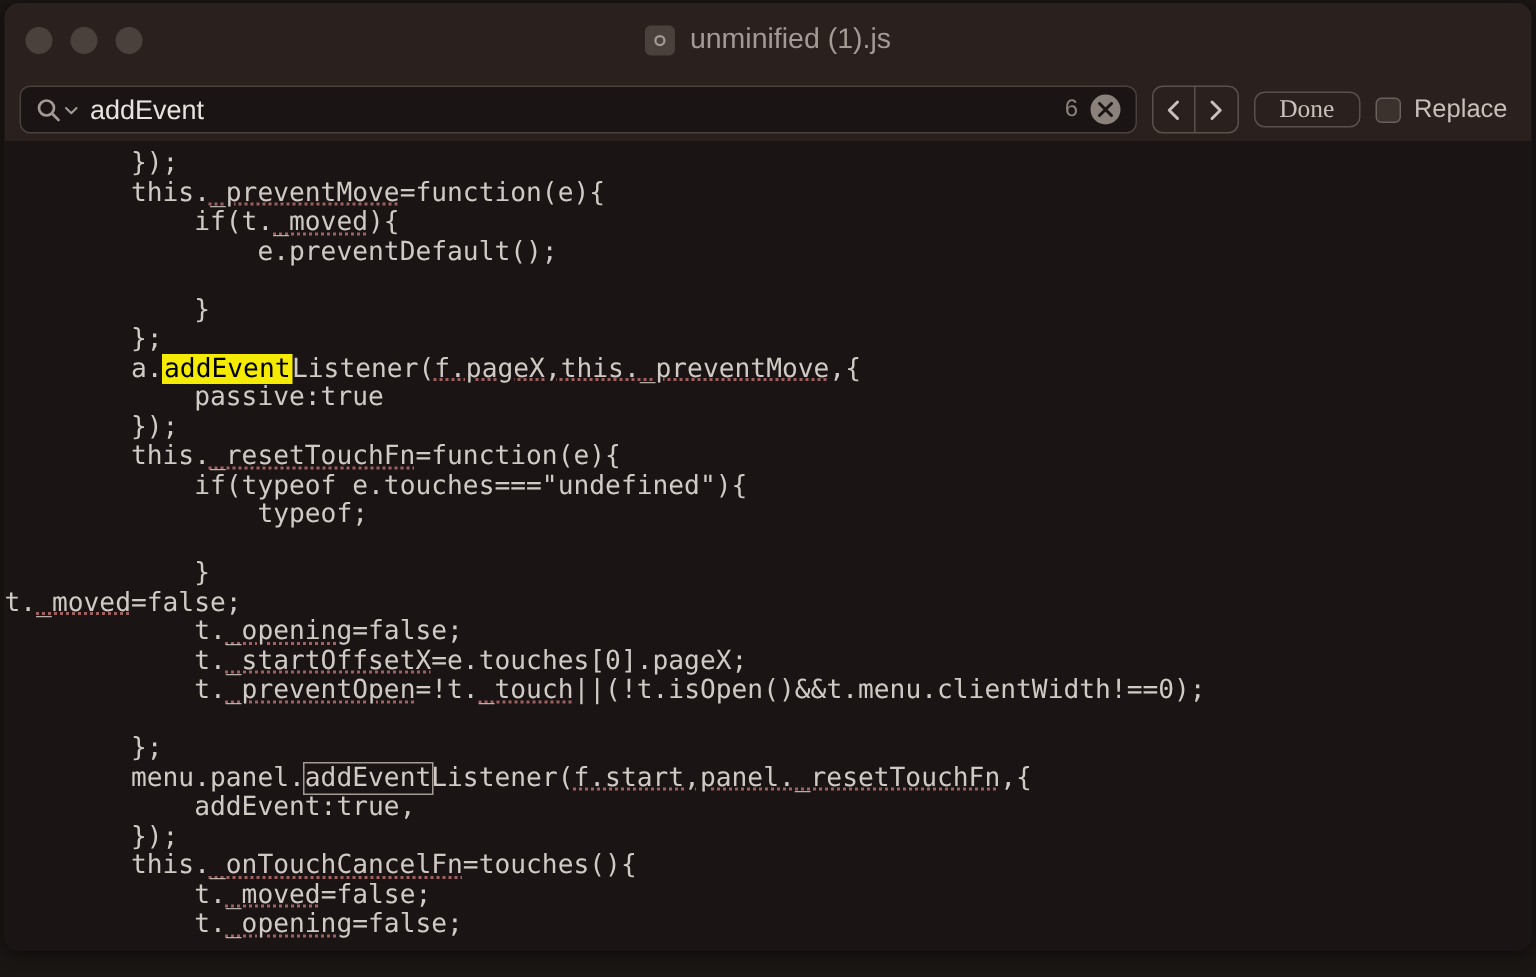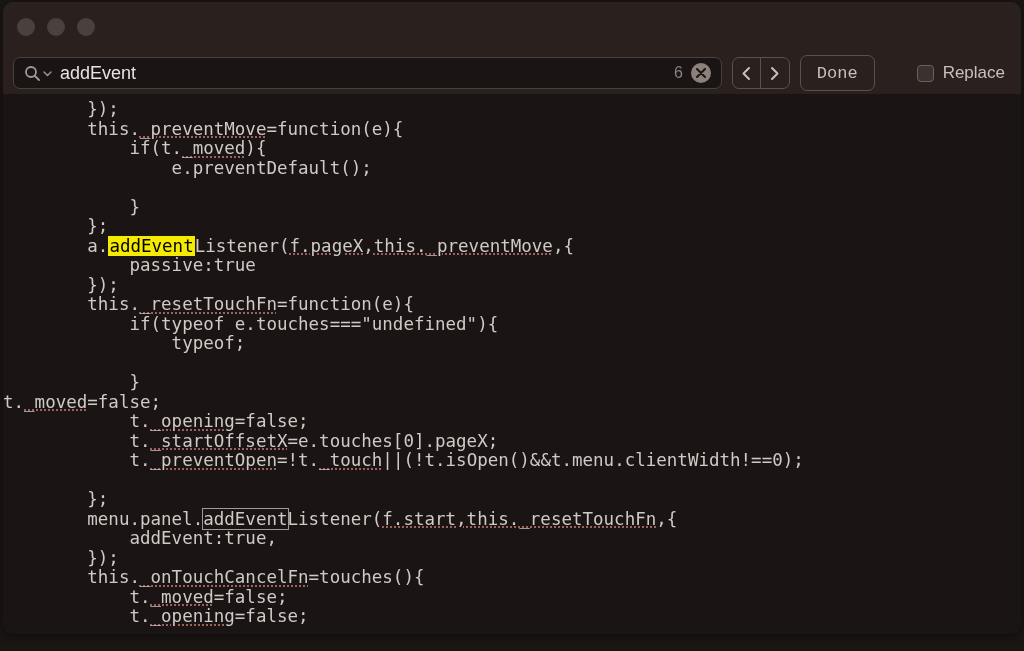--- a/index.html
+++ b/index.html
@@ -130,38 +130,37 @@
     .nav-btn {
       width: 28px;
       display: flex;
       align-items: center;
       justify-content: center;
       color: #c8c0ba;
       cursor: pointer;
     }
     .nav-btn:first-child { border-right: 1px solid #5b514c; }
     .done-btn {
-      height: 36px;
+      height: 24px;
       padding: 0 16px;
       border: 1px solid #5b514c;
       border-radius: 7px;
       display: flex;
       align-items: center;
       color: #c8c0ba;
-      font-family: Liberation Mono, monospace;
+      font-family: Liberation Serif, serif;
       font-size: 17px;
       cursor: pointer;
       background: transparent;
     }
     .replace-wrap {
       display: flex;
       align-items: center;
       gap: 9px;
       padding-right: 6px;
-      margin-left: 32px;
     }
     .checkbox {
       width: 17px;
       height: 17px;
       border: 1px solid #6b615c;
       border-radius: 4px;
       background: #3b312d;
       cursor: pointer;
     }
     .replace-label {
@@ -203,20 +202,28 @@
 </head>
 <body>
 
 <div class="window">
 
   <div class="titlebar">
     <div class="traffic">
       <div class="traffic-dot"></div>
       <div class="traffic-dot"></div>
       <div class="traffic-dot"></div>
+    </div>
+    <div class="title-center">
+      <span class="title-icon">
+        <svg width="12" height="12" viewBox="0 0 12 12">
+            <circle cx="6" cy="6" r="3" fill="none" stroke="#a39a95" stroke-width="1.5"></circle>
+          </svg>
+      </span>
+      <span>unminified (1).js</span>
     </div>
   </div>
 
   <div class="findbar">
     <div class="search-box">
       <span class="search-icon-wrap">
         <span class="search-icon">
           <svg width="17" height="17" viewBox="0 0 17 17">
               <circle cx="7" cy="7" r="5" fill="none" stroke="#a39a95" stroke-width="1.8"></circle>
               <line x1="11" y1="11" x2="15" y2="15" stroke="#a39a95" stroke-width="1.8" stroke-linecap="round"></line>
@@ -275,21 +282,21 @@
 <span>        </span>    <span>if(typeof e.touches==="undefined"){</span>
 <span>        </span>        <span>typeof;</span>
 <span></span>
 <span>        </span>    <span>}</span>
 <span>t.</span><span class="dotted">_moved</span><span>=false;</span>
 <span>        </span>    <span>t.</span><span class="dotted">_opening</span><span>=false;</span>
 <span>        </span>    <span>t.</span><span class="dotted">_startOffsetX</span><span>=e.touches[0].pageX;</span>
 <span>        </span>    <span>t.</span><span class="dotted">_preventOpen</span><span>=!t.</span><span class="dotted">_touch</span><span>||(!t.isOpen()&amp;&amp;t.menu.clientWidth!==0);</span>
 <span></span>
 <span>        </span><span>};</span>
-<span>        </span><span>menu.panel.</span><span class="hl-other">addEvent</span><span>Listener(</span><span class="dotted">f.start,this._resetTouchFn</span><span>,{</span>
+<span>        </span><span>menu.panel.</span><span class="hl-other">addEvent</span><span>Listener(</span><span class="dotted">f.start,panel._resetTouchFn</span><span>,{</span>
 <span>        </span>    <span>addEvent:true,</span>
 <span>        </span><span>});</span>
 <span>        </span><span>this.</span><span class="dotted">_onTouchCancelFn</span><span>=touches(){</span>
 <span>        </span>    <span>t.</span><span class="dotted">_moved</span><span>=false;</span>
 <span>        </span>    <span>t.</span><span class="dotted">_opening</span><span>=false;</span></div>
   </div>
 
 </div>
 
 </body></html>

